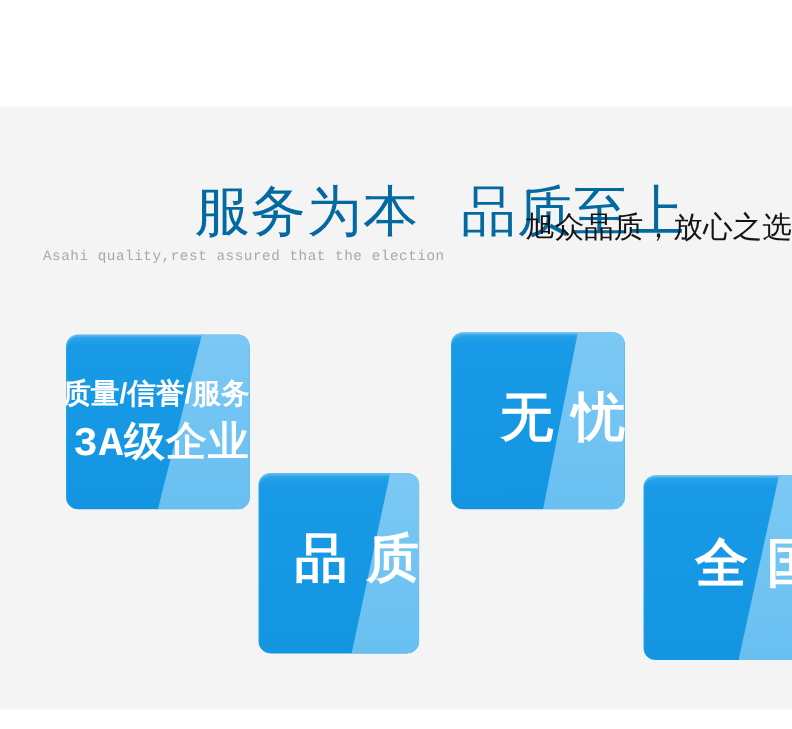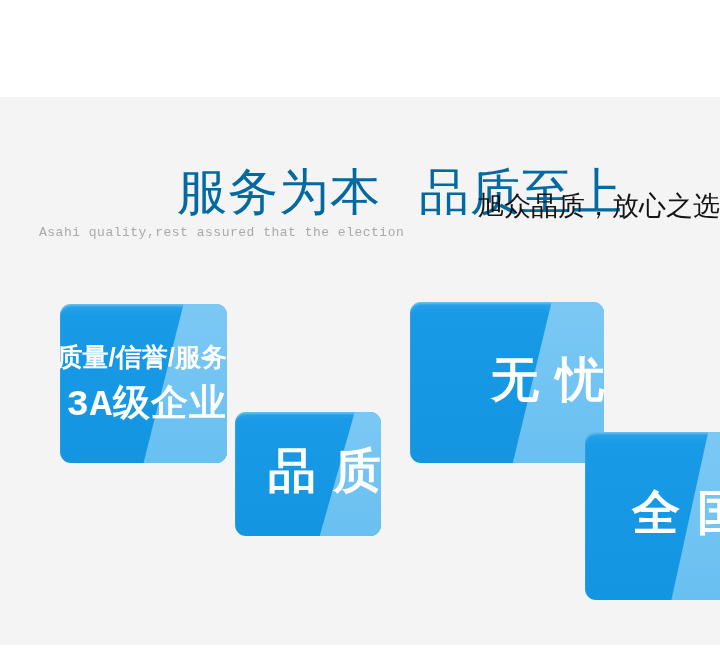--- a/index.html
+++ b/index.html
@@ -42,22 +42,22 @@
   .badge .shine {
     position:absolute; left:0; top:0; right:0; bottom:0;
     background:linear-gradient(180deg,#7cc8f4 0%,#68c0f1 100%);
   }
   .b1 .shine { clip-path:polygon(74% 0,100% 0,100% 100%,50% 100%); }
   .b2 .shine { clip-path:polygon(82% 0,100% 0,100% 100%,58% 100%); }
   .b3 .shine { clip-path:polygon(73% 0,100% 0,100% 100%,53% 100%); }
   .b4 .shine { clip-path:polygon(77% 0,100% 0,100% 100%,54% 100%); }
   .badge .bline { position:relative; z-index:1; white-space:nowrap; }
   .b1 { left:17px;  top:304px; width:167px; height:159px; }
-  .b2 { left:192px; top:412px; width:146px; height:124px; }
-  .b3 { left:367px; top:302px; width:158px; height:161px;padding-left:36px; }
+  .b2 { left:192px; top:430px; width:146px; height:164px; }
+  .b3 { left:367px; top:302px; width:158px; height:161px; }
   .b4 { left:542px; top:432px; width:160px; height:168px; }
   .b1 .line1 { font-size:26px; line-height:30px; margin-bottom:13px; letter-spacing:0; }
   .b1 .line2 { font-size:37px; line-height:40px; letter-spacing:1px;font-family:Liberation Mono, monospace; }
   .big .line1, .big .line2 {
     font-size:48px; line-height:54px;
     letter-spacing:17px; margin-right:-17px;
   }
   .big .line1 { margin-bottom:6px; }
 </style>
 </head>

